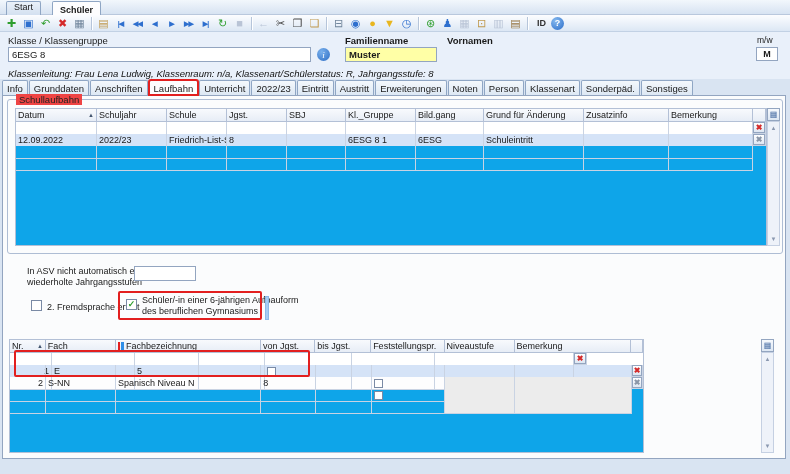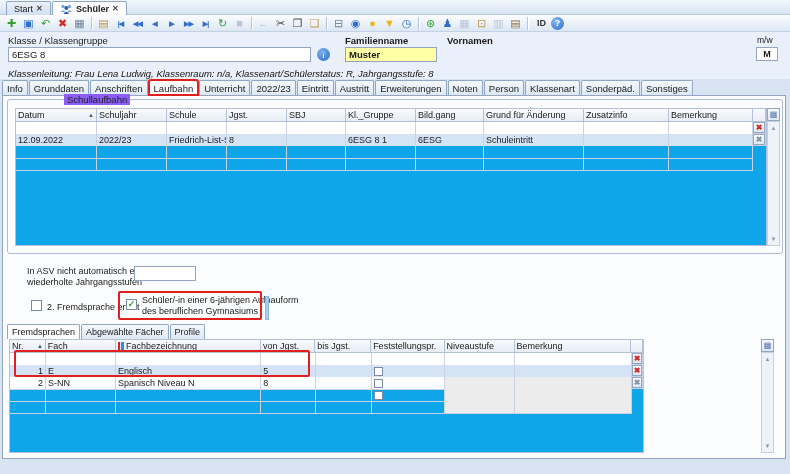--- a/index.html
+++ b/index.html
@@ -6,21 +6,21 @@
   html, body { background: #f0f0f0; }
   body { font-family: "Liberation Sans", sans-serif; }
   #screen {
     position: relative; width: 790px; height: 474px; overflow: hidden;
     background: #d9e4f2; font-size: 10px; color: #1a1a1a;
   }
   
   .tabstrip { position: absolute; left:0; top:0; width:790px; height:15px;
     background: linear-gradient(#f2f7fc,#d7e3f2); border-bottom:1px solid #b9c8dd; }
   .wtab { position:absolute; top:1px; height:14px; display:flex; align-items:center; gap:3px;
-    padding:0 7px; font-size:9px; border:1px solid #8fa6c4; border-bottom:none; border-radius:2px 2px 0 0; }
+    padding:0 7px; font-size:9px; border:1px solid #8fa6c4; border-bottom:none; border-radius:2px 2px 0 0;flex-direction:column; }
   .wtab.inactive { background: linear-gradient(#eaf1f9,#d3e0f0); }
   .wtab.active { background:#fdfdfe; font-weight:bold; }
   .wclose { font-size:8px; font-weight:bold; color:#444; }
   
   .toolbar { position:absolute; left:0; top:15px; width:790px; height:17px;
     background: linear-gradient(#fcfdff,#dce7f4); border-bottom:1px solid #c2d1e4;
     display:flex; align-items:center; padding-left:3px; }
   .tbtn { width:17px; height:15px; display:flex; align-items:center; justify-content:center;
     font-size:11px; line-height:1; border-radius:2px; }
   .tbtn.nav { font-size:7px; font-weight:bold; letter-spacing:-1px; }
@@ -50,21 +50,21 @@
   .maintabs { position:absolute; left:2px; top:79px; height:16px; display:flex; align-items:flex-end; }
   .mtab { height:15px; display:flex; align-items:center; padding:0 4px; margin-right:1px;
     font-size:9.5px; border:1px solid #8fa6c4; border-bottom:none; border-radius:2px 2px 0 0;
     background: linear-gradient(#f4f8fc,#dde8f4); white-space:nowrap; }
   .mtab.active { background:#fdfdfe; outline:2px solid #e21f1f; outline-offset:-1px; z-index:6; }
   
   .mainpanel { position:absolute; left:2px; top:95px; width:784px; height:364px;
     background:#fbfcfd; border:1px solid #93a5c0; }
   .fieldset { position:absolute; left:4px; top:3px; width:776px; height:155px;
     border:1px solid #aebdd4; border-radius:3px; }
-  .legend { position:absolute; left:8px; top:-6px; background:#8b5cf6; padding:0 3px; font-size:9.5px; color:#222;margin-left:48px; }
+  .legend { position:absolute; left:8px; top:-6px; background:#ef4444; padding:0 3px; font-size:9.5px; color:#222; }
   
   .tablebox { position:absolute; background:#0ea5e9; border:1px solid #b3c0d6; overflow:hidden; }
   .thr { display:flex; height:13px; }
   .th { border-right:1px solid #b3c0d6; border-bottom:1px solid #b3c0d6;
     background: linear-gradient(#f8fafd,#e7edf6); font-size:9px; padding:0 2px;
     display:flex; align-items:center; white-space:nowrap; overflow:hidden; }
   .tr { display:flex; height:12px; background:#fff; }
   .tr.sel { background:#d5e3f7; }
   .tr.newrow { background:#fdfdfe; }
   .td { border-right:1px solid #c9d3e3; border-bottom:1px solid #c9d3e3;
@@ -267,25 +267,20 @@
     <span class="smalllabel" style="left:44px; top:206px;">2. Fremdsprache erfüllt</span>
 
     <span class="cb" style="left:123px; top:203px;">
         <span>✓</span>
       </span>
     <span class="smalllabel" style="left:139px; top:199px;">Schüler/-in einer 6-jährigen Aufbauform</span>
     <span class="smalllabel" style="left:139px; top:210px;">des beruflichen Gymnasiums</span>
     <div class="annot" style="left:115px; top:195px; width:144px; height:29px;"></div>
     <div class="caret" style="left:262px; top:200px; height:24px;"></div>
 
-    <div class="btabs" style="left:4px; top:229px;">
-      <div class="mtab" style="background:#fdfdfe; font-size:9px;">Fremdsprachen</div>
-      <div class="mtab" style="font-size:9px;">Abgewählte Fächer</div>
-      <div class="mtab" style="font-size:9px;">Profile</div>
-    </div>
 
     <div class="tablebox" style="left:6px; top:243px; width:635px; height:114px; border-color:#b3c0d6;">
       <div class="thr">
         <div class="th fc1" style="border-left:none;">
           <span>Nr.</span>
           <span class="sort">▲</span>
         </div>
         <div class="th fc2">Fach</div>
         <div class="th fc3">
           <span class="hmark-red"></span>
@@ -295,21 +290,20 @@
         <div class="th fc4">von Jgst.</div>
         <div class="th fc5">bis Jgst.</div>
         <div class="th fc6">Feststellungspr.</div>
         <div class="th fc7">Niveaustufe</div>
         <div class="th fc8">Bemerkung</div>
         <div class="th fcx"></div>
       </div>
       <div class="tr">
         <div class="td fc1 num" style="border-left:none;">1</div>
         <div class="td fc2">E</div>
-        <div class="td fc3">Englisch</div>
         <div class="td fc4">5</div>
         <div class="td fc5"></div>
         <div class="td fc6">
             <span class="cb" style="position:static; width:9px; height:9px;"></span>
           </div>
         <div class="td fc7"></div>
         <div class="td fc8"></div>
         <div class="td fcx" style="padding:0;">
             <span class="xbtn red">✖</span>
           </div>

